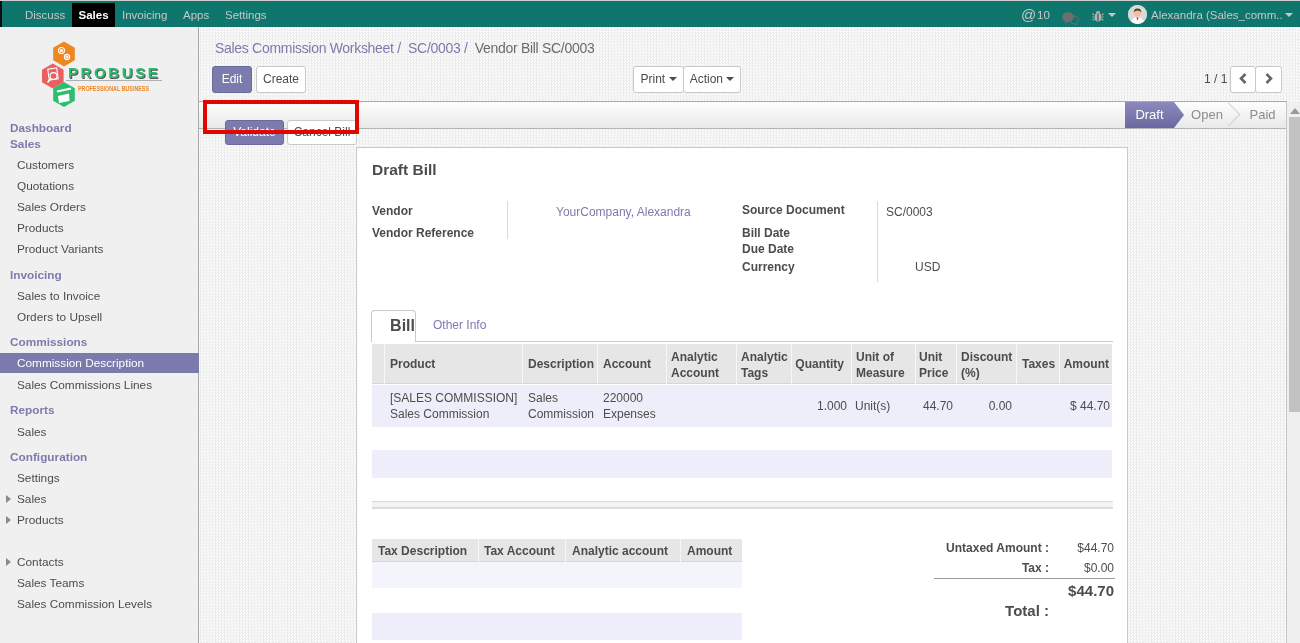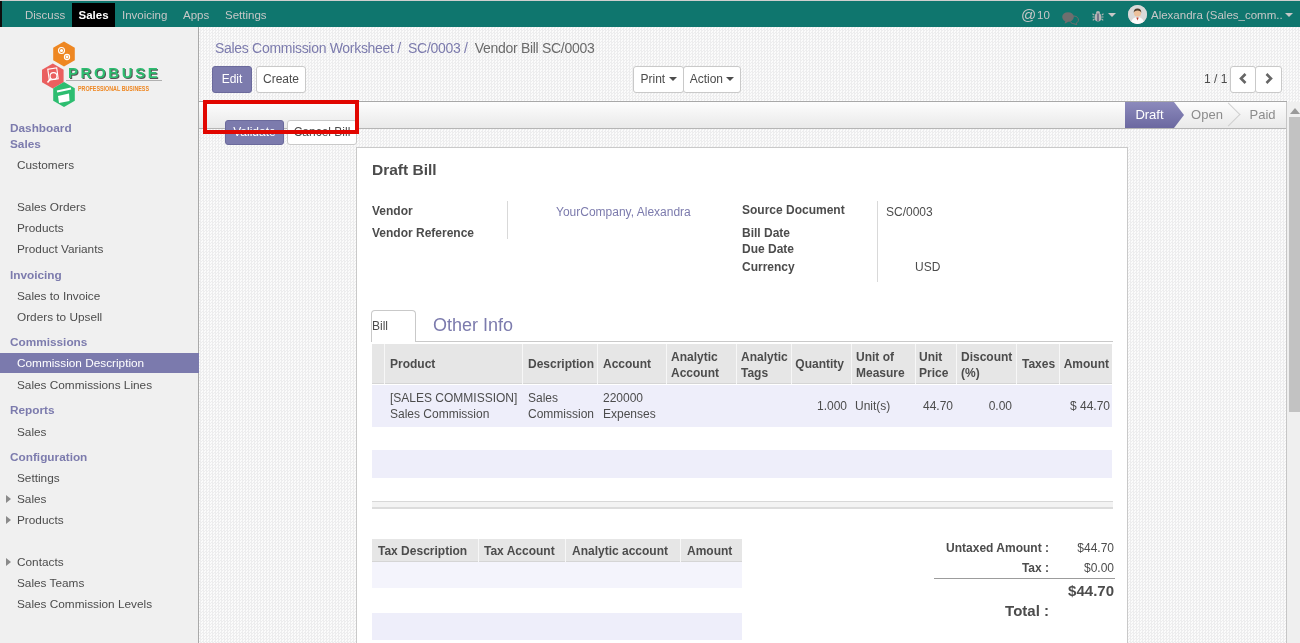--- a/index.html
+++ b/index.html
@@ -41,23 +41,23 @@
 
 
 #sheet { position:absolute; left:356px; top:147px; width:772px; height:496px; background:#fff; border:1px solid #c9c9c9; border-bottom:none; }
 
 .lbl { position:absolute; font-size:12px; font-weight:bold; color:#4c4c4c; white-space:nowrap; }
 .val { position:absolute; font-size:12px; color:#4c4c4c; white-space:nowrap; }
 .link { color:#7c7bad;margin-left:40px; }
 .vline { position:absolute; width:1px; background:#d9d9d9; }
 
 
-#tabbill { position:absolute; left:371px; top:310px; width:45px; height:32px; background:#fff; border:1px solid #c9c9c9; border-bottom:none; border-radius:4px 4px 0 0; text-align:left; line-height:30px; font-size:12px; color:#4c4c4c; z-index:3; }
+#tabbill { position:absolute; left:371px; top:310px; width:45px; height:32px; background:#fff; border:1px solid #c9c9c9; border-bottom:none; border-radius:4px 4px 0 0; text-align:right; line-height:30px; font-size:16px; color:#4c4c4c; z-index:3;font-weight:bold; }
 #tabline { position:absolute; left:372px; top:341px; width:741px; height:1px; background:#c9c9c9; z-index:2; }
-#tabother { position:absolute; left:433px; top:310px; height:32px; line-height:30px; font-size:18px; color:#7c7bad; z-index:3; }
+#tabother { position:absolute; left:433px; top:310px; height:32px; line-height:30px; font-size:12px; color:#7c7bad; z-index:3; }
 
 
 .th { position:absolute; font-size:12px; font-weight:bold; color:#4c4c4c; white-space:nowrap; }
 .td { position:absolute; font-size:12px; color:#4c4c4c; white-space:nowrap; }
 .hband { position:absolute; background:#e6e6e6; border-bottom:1px solid #d5d5d5; }
 .lav { position:absolute; background:#eeeefa; }
 .hsep { position:absolute; width:1px; background:#f7f7f7; }
 </style>
 </head>
 <body>
@@ -140,20 +140,21 @@
     </g>
     <text x="31" y="40.5" font-family="Liberation Sans, sans-serif" font-size="15" font-weight="bold" letter-spacing="2.6" fill="#555">PROBUSE</text>
     <text x="30" y="39.5" font-family="Liberation Sans, sans-serif" font-size="15" font-weight="bold" letter-spacing="2.6" fill="#2dbd70">PROBUSE</text>
     <rect x="28" y="42" width="96" height="1" fill="#b0b0b0"></rect>
     <text x="40" y="52.5" font-family="Liberation Sans, sans-serif" font-size="7.4" font-weight="bold" fill="#ee8722" textLength="71" lengthAdjust="spacingAndGlyphs">PROFESSIONAL BUSINESS</text>
   </svg>
 
   <div class="snav shead" style="top:91px;">Dashboard</div>
   <div class="snav shead" style="top:107px;">Sales</div>
   <div class="snav" style="top:128px;">Customers</div>
+  <div class="snav" style="top:149px;">Quotations</div>
   <div class="snav" style="top:170px;">Sales Orders</div>
   <div class="snav" style="top:191px;">Products</div>
   <div class="snav" style="top:212px;">Product Variants</div>
   <div class="snav shead" style="top:238px;">Invoicing</div>
   <div class="snav" style="top:259px;">Sales to Invoice</div>
   <div class="snav" style="top:280px;">Orders to Upsell</div>
   <div class="snav shead" style="top:305px;">Commissions</div>
   <div class="snav ssel" style="top:326px;">Commission Description</div>
   <div class="snav" style="top:348px;">Sales Commissions Lines</div>
   <div class="snav shead" style="top:373px;">Reports</div>

